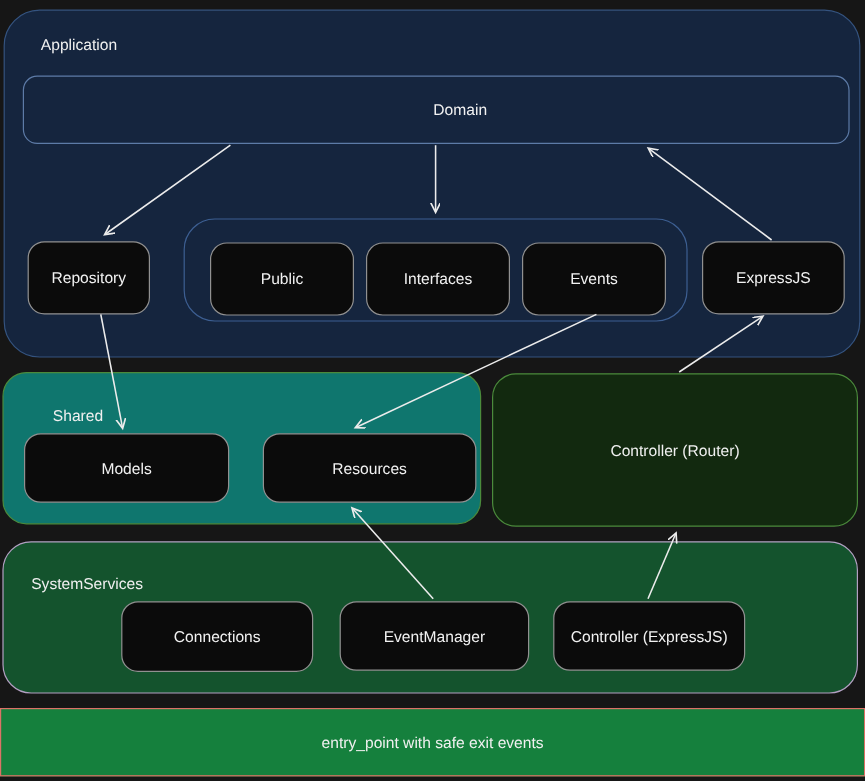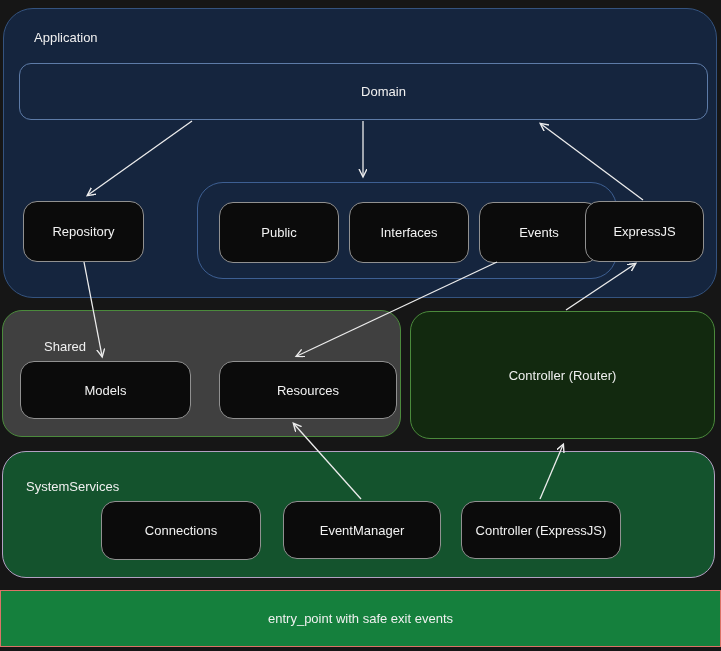--- a/index.html
+++ b/index.html
@@ -10,27 +10,27 @@
   .container{position:absolute;box-sizing:border-box;}
   .clabel{position:absolute;font-size:13px;color:#f0f0f0;white-space:nowrap;}
   .node{
     position:absolute;box-sizing:border-box;background:#0b0b0b;
     border:1.3px solid #919191;border-radius:14px;
     display:flex;align-items:center;justify-content:center;
     font-size:13px;color:#f2f2f2;text-align:center;white-space:nowrap;
   }
   #app{left:3px;top:8px;width:714px;height:290px;background:#15253e;border:1.3px solid #34537f;border-radius:30px;}
   #domain{left:15px;top:54px;width:689px;height:57px;background:transparent;border:1.3px solid #5d7ba7;border-radius:12px;padding-left:40px;}
-  #repository{left:19px;top:192px;width:121px;height:61px;}
-  #group{left:149px;top:173px;width:420px;height:97px;border:1.3px solid #3d5f92;border-radius:26px;background:transparent;margin-left:44px;}
+  #repository{left:19px;top:192px;width:102px;height:61px;}
+  #group{left:149px;top:173px;width:420px;height:86px;border:1.3px solid #3d5f92;border-radius:26px;background:transparent;}
   #public{left:21px;top:19px;width:120px;height:61px;}
   #interfaces{left:151px;top:19px;width:120px;height:61px;}
   #events{left:281px;top:19px;width:120px;height:61px;}
   #controller{left:581px;top:192px;width:119px;height:61px;}
-  #shared{left:2px;top:310px;width:399px;height:127px;background:#404040;border:1.3px solid #4b8a3c;border-radius:20px;}
+  #shared{left:2px;top:310px;width:399px;height:127px;background:#0f766e;border:1.3px solid #4b8a3c;border-radius:20px;}
   #models{left:17px;top:50px;width:171px;height:58px;}
   #resources{left:216px;top:50px;width:178px;height:58px;}
   #router{left:410px;top:311px;width:305px;height:128px;background:#12290f;border:1.3px solid #4b8a3c;border-radius:20px;
     display:flex;align-items:center;justify-content:center;font-size:13px;}
   #system{left:2px;top:451px;width:713px;height:127px;background:#14532d;border:1.3px solid #b2a0c2;border-radius:24px;}
   #connections{left:98px;top:49px;width:160px;height:59px;}
   #eventmanager{left:280px;top:49px;width:158px;height:58px;}
   #express{left:458px;top:49px;width:160px;height:58px;}
   #entry{left:0;top:590px;width:721px;height:57px;background:#15803d;border:1.5px solid #dc7267;
     display:flex;align-items:center;justify-content:center;font-size:13px;border-radius:0;}

